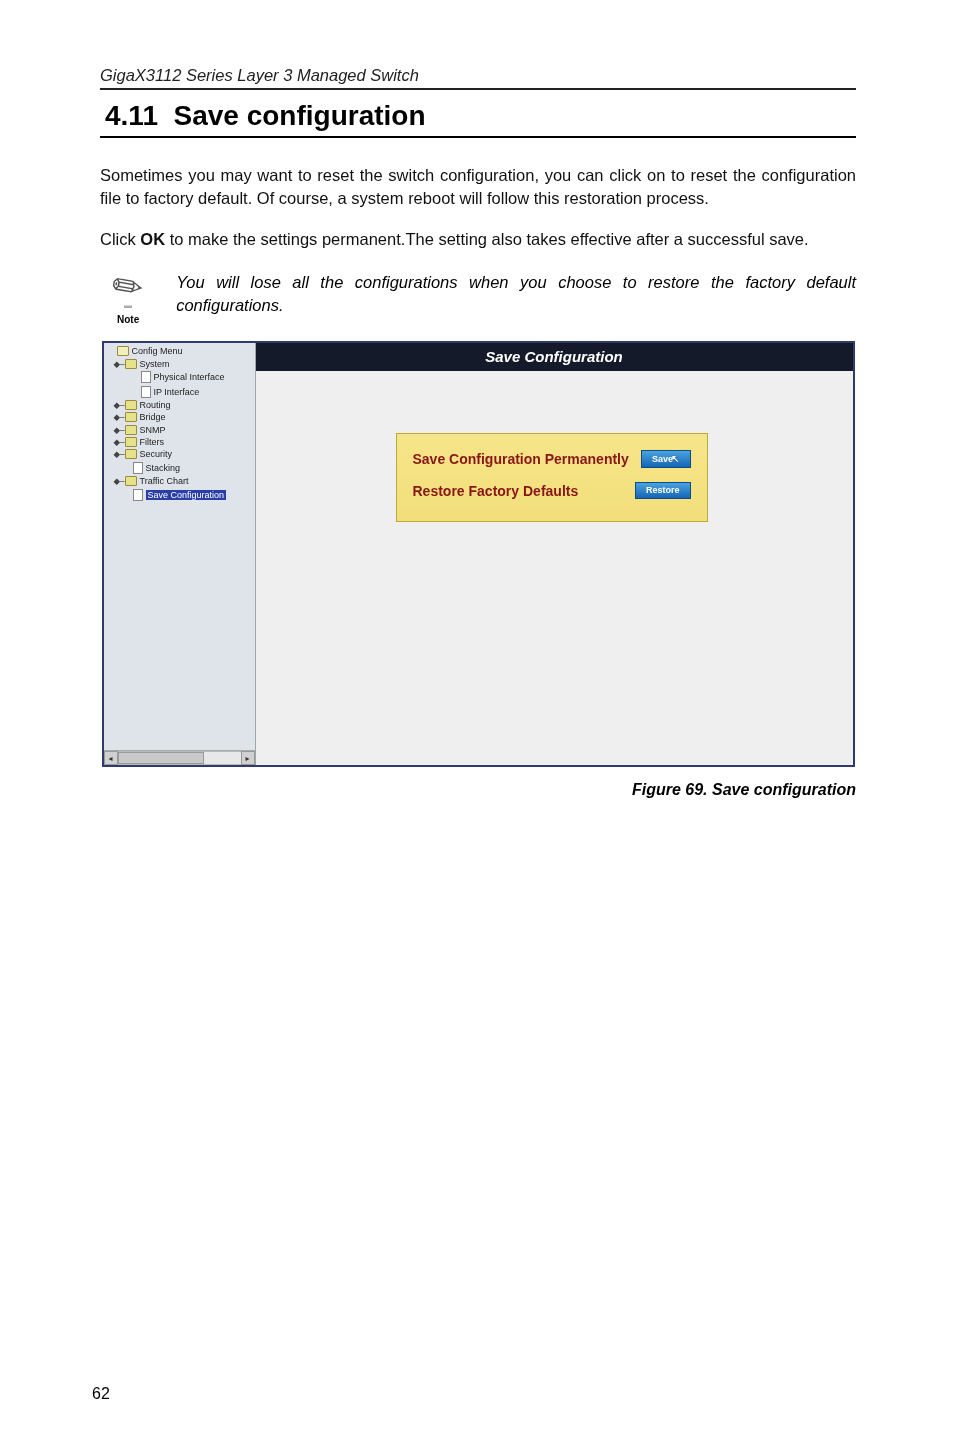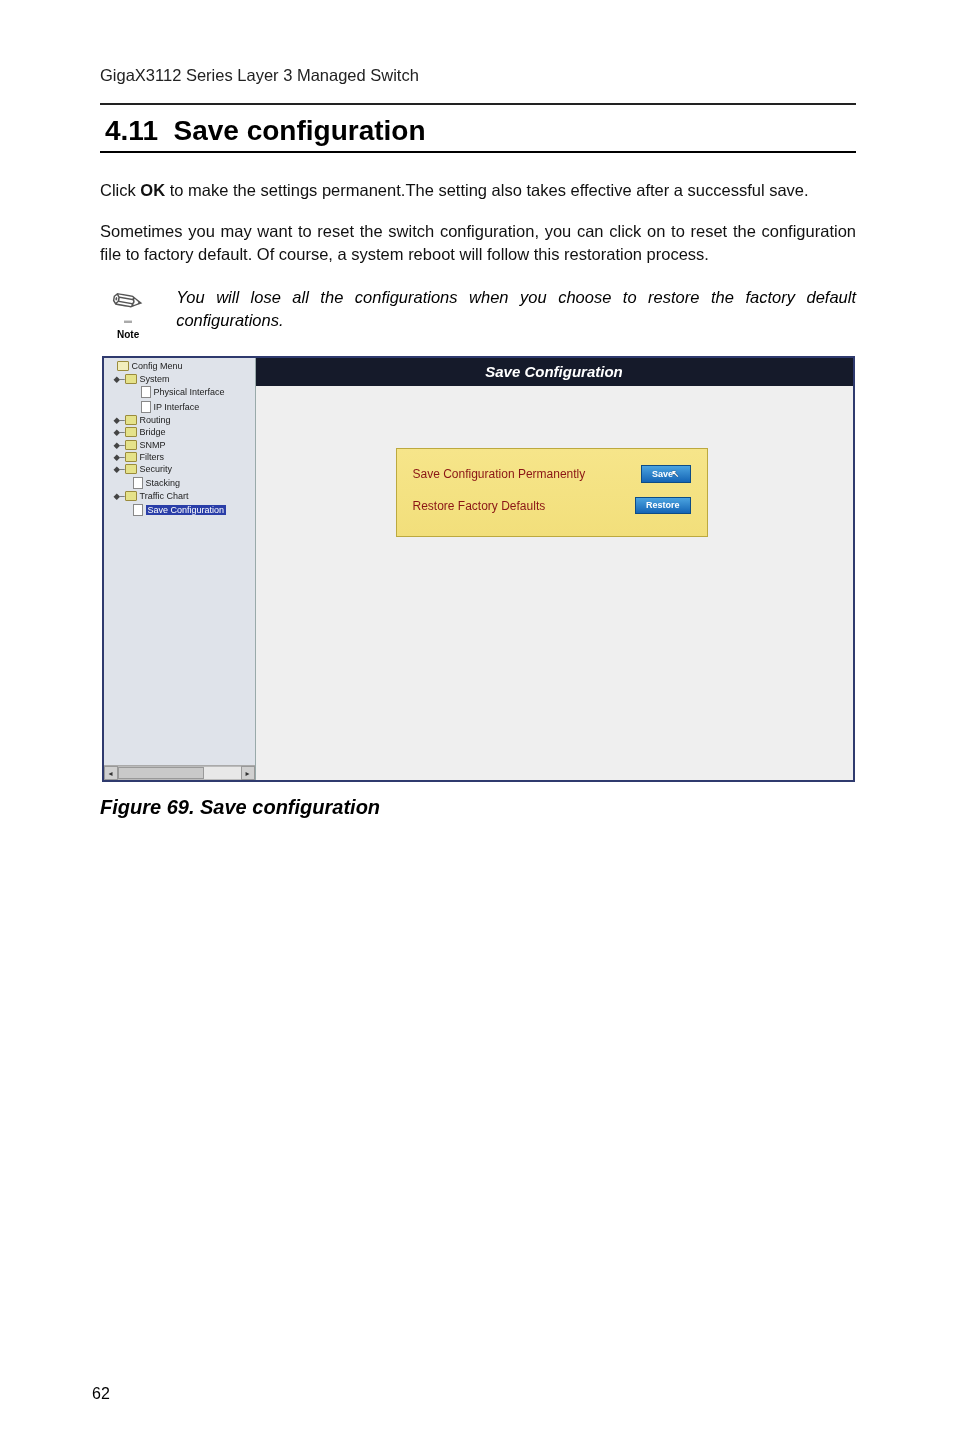--- a/index.html
+++ b/index.html
@@ -7,23 +7,24 @@
       padding: 0;
       font-family: Arial, Helvetica, sans-serif;
       background: #ffffff;
       width: 954px;
     }
     .page {
       padding: 66px 98px 40px 100px;
       box-sizing: border-box;
     }
     .doc-header {
+      font-style: italic;
       font-size: 16.5px;
       color: #222;
-      margin-bottom: 18px;
+      margin-bottom: 3px;
     }
     .hr-thick {
       border: none;
       border-top: 2.2px solid #222;
       margin: 0 0 10px 0;
     }
     h1.section-title {
       font-size: 28px;
       font-weight: bold;
       color: #000;
@@ -205,23 +206,23 @@
       color: #7a1818;
     }
     .panel-row {
       display: flex;
       align-items: center;
       justify-content: space-between;
       margin-bottom: 14px;
     }
     .panel-row:last-child{margin-bottom:0;}
     .panel-label {
-      font-weight: normal;
+      font-weight: bold;
       color: #8a1515;
-      font-size: 12px;
+      font-size: 14px;
       text-align: center;
     }
     .oval-btn {
       display: inline-flex;
       align-items: center;
       gap: 0;
       background: linear-gradient(#4aa3e0,#1565b5);
       color: #fff;
       font-size: 9px;
       font-weight: bold;
@@ -230,24 +231,24 @@
       border: 1px solid #0d4c86;
     }
     .cursor {
       font-size: 10px;
       color: #fff;
       text-shadow: 0 0 1px #000;
       margin-left:-2px;
     }
 
     .figure-caption {
-      text-align: left;
+      text-align: right;
       font-style: italic;
       font-weight: bold;
-      font-size: 20px;
+      font-size: 16px;
       margin-top: 12px;
     }
     .page-number {
       position: absolute;
       left: 92px;
       bottom: 28px;
       font-size: 16px;
     }
     .page-wrap{position:relative;min-height:1431px;}
   </style>
@@ -258,25 +259,25 @@
 <div class="page">
 
   <div class="doc-header">GigaX3112 Series Layer 3 Managed Switch</div>
   <hr class="hr-thick">
 
   <h1 class="section-title">
     <span>4.11</span>&nbsp;&nbsp;<span>Save configuration</span>
   </h1>
   <hr class="hr-under-title">
 
+  <p class="body">Sometimes you may want to reset the switch configuration, you can click on   to reset the configuration file to factory default. Of course, a system reboot will follow this restoration process.</p>
+
   <p class="body">
     <span>Click </span><span class="bold">OK</span><span> to make the settings permanent.The setting also takes effective after a successful save.</span>
   </p>
-
-  <p class="body">Sometimes you may want to reset the switch configuration, you can click on   to reset the configuration file to factory default. Of course, a system reboot will follow this restoration process.</p>
 
   <div class="note-row">
     <div class="note-icon-cell">
       <span class="note-icon">✎</span>
       <span class="note-shadow">▬</span>
       <span class="note-label">Note</span>
     </div>
     <div class="note-text">You will lose all the configurations when you choose to restore the factory default configurations.</div>
   </div>
 

